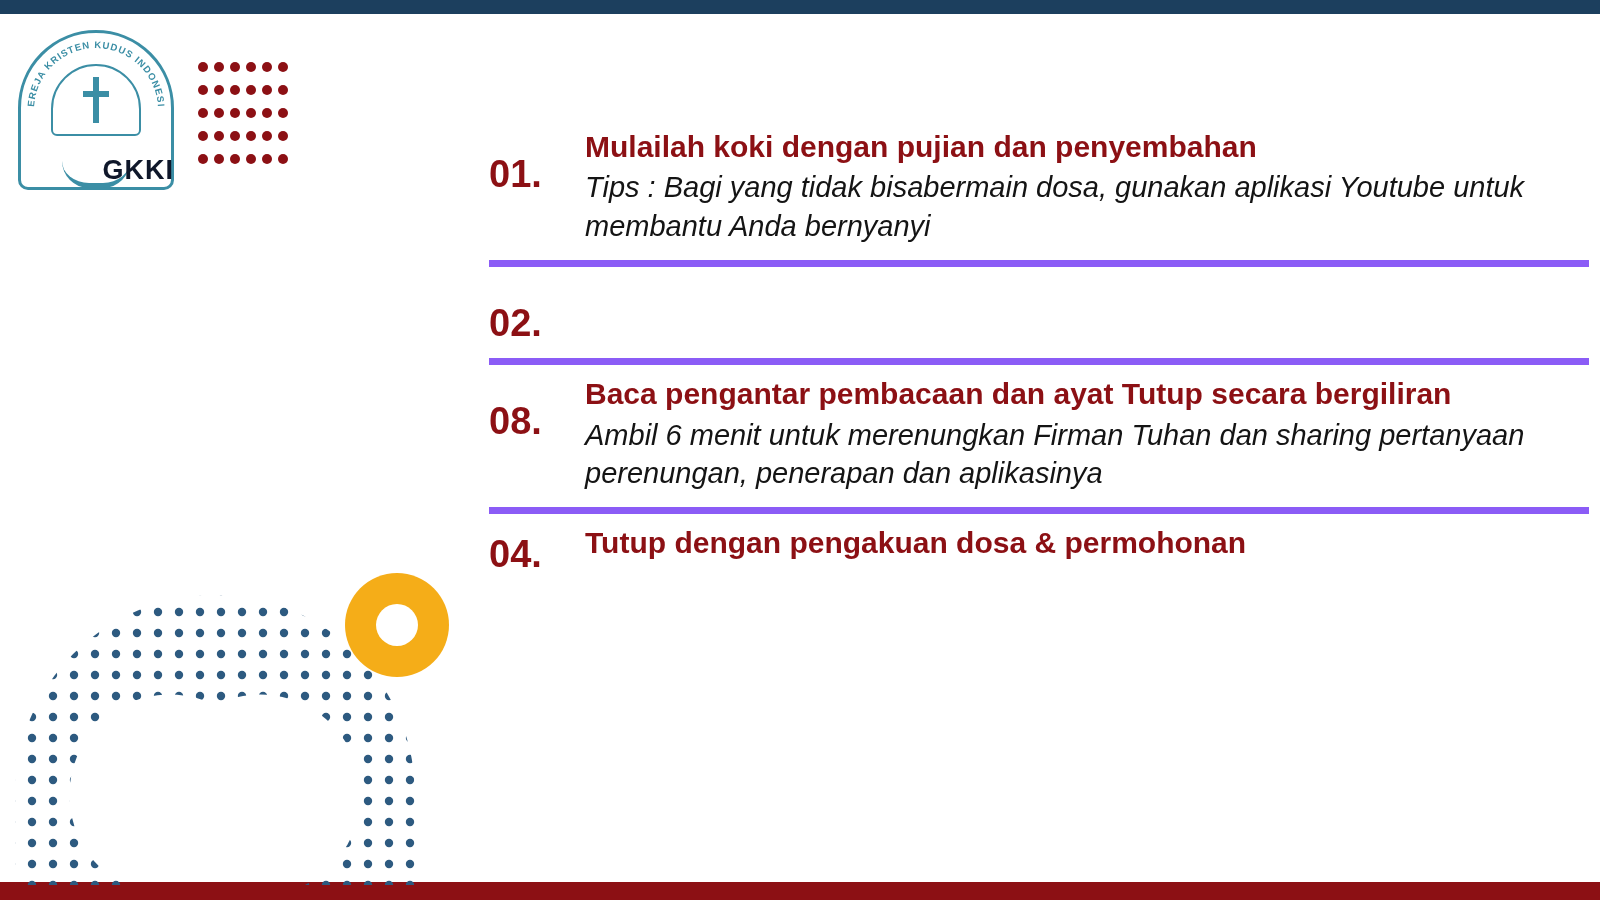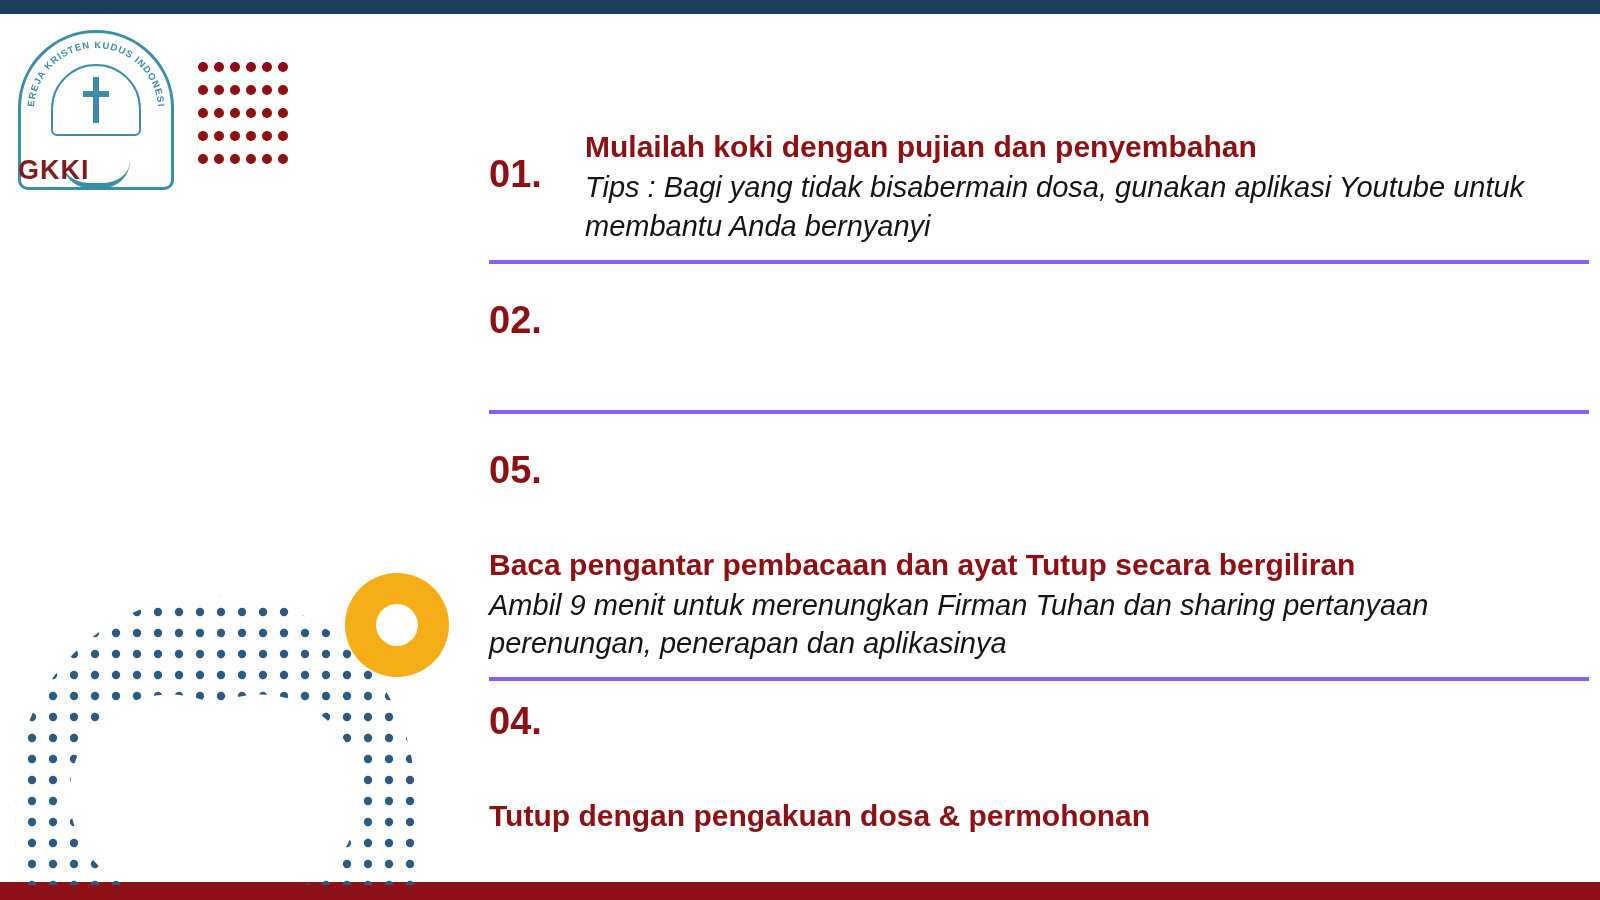--- a/index.html
+++ b/index.html
@@ -104,24 +104,24 @@
     width: 68px;
     height: 22px;
     border-bottom: 5px solid #3b8ea5;
     border-radius: 0 0 34px 34px;
   }
   .logo-name {
     position: absolute;
     left: 0;
     bottom: 14px;
     width: 156px;
-    text-align: left;
+    text-align: right;
     font-size: 27px;
     font-weight: bold;
-    color: #7f1d1d;
+    color: #0f172a;
     letter-spacing: 1px;
   }
 
   .dot-grid {
     position: absolute;
     top: 62px;
     left: 198px;
     display: grid;
     grid-template-columns: repeat(6, 16px);
     grid-template-rows: repeat(5, 23px);
@@ -183,22 +183,21 @@
     left: 489px;
     top: 118px;
     width: 1100px;
   }
   .step {
     display: flex;
     align-items: flex-start;
     padding: 10px 0 14px 0;
   }
   .step + .step {
-    border-top: 4px solid #8b5cf6;
-    flex-direction: column;
+    border-top: 7px solid #8b5cf6;
   }
   .step-num {
     flex: 0 0 96px;
     font-size: 38px;
     font-weight: bold;
     color: #8c1014;
     line-height: 1.1;
     padding-top: 26px;
   }
   .step.compact .step-num {
@@ -310,24 +309,24 @@
         <div class="step-head">Mulailah koki dengan pujian dan penyembahan</div>
         <div class="step-sub">Tips : Bagi yang tidak bisabermain dosa, gunakan aplikasi Youtube untuk membantu Anda bernyanyi</div>
       </div>
     </div>
 
     <div class="step">
       <div class="step-num">02.</div>
     </div>
 
     <div class="step">
-      <div class="step-num">05.</div>
+      <div class="step-num">08.</div>
       <div class="step-body">
         <div class="step-head">Baca pengantar pembacaan dan ayat Tutup secara bergiliran</div>
-        <div class="step-sub">Ambil 9 menit untuk merenungkan Firman Tuhan dan sharing pertanyaan perenungan, penerapan dan aplikasinya</div>
+        <div class="step-sub">Ambil 6 menit untuk merenungkan Firman Tuhan dan sharing pertanyaan perenungan, penerapan dan aplikasinya</div>
       </div>
     </div>
 
     <div class="step compact">
       <div class="step-num">04.</div>
       <div class="step-body">
         <div class="step-head">Tutup dengan pengakuan dosa &amp; permohonan</div>
       </div>
     </div>
 

